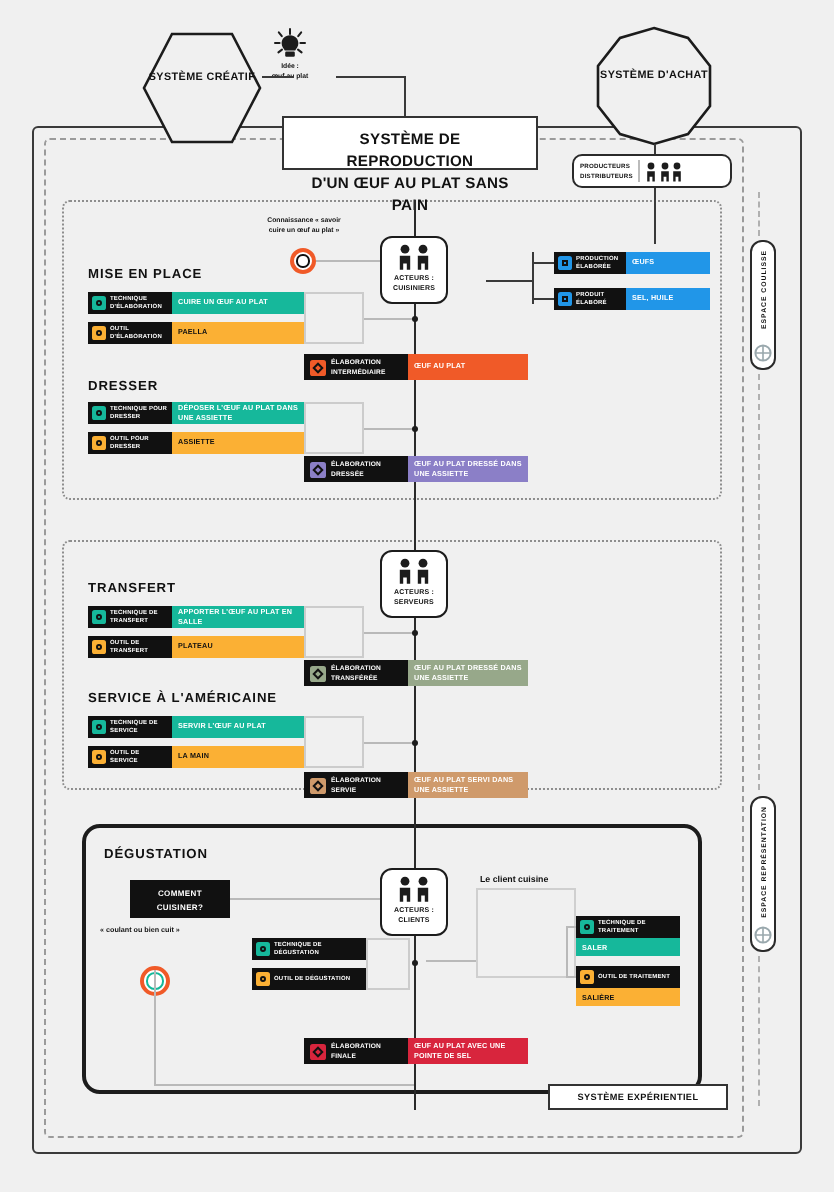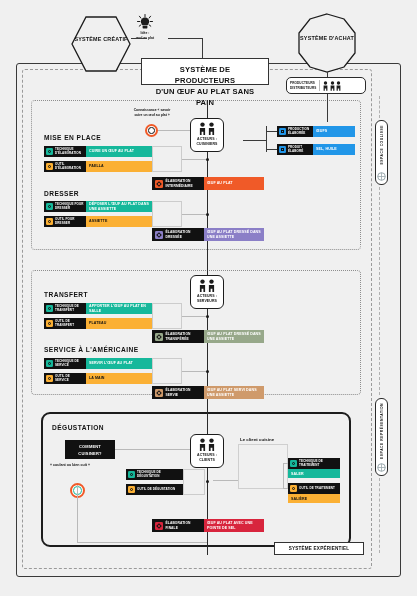--- a/index.html
+++ b/index.html
@@ -224,21 +224,21 @@
   </div>
 
   <div class="ln-h dk" style="left:131px;top:38px;width:16px;"></div>
   <div class="ln-h dk" style="left:168px;top:38px;width:35px;"></div>
   <div class="ln-v dk" style="left:202px;top:38px;height:21px;"></div>
   <svg class="abs" style="left:198px;top:56px;" width="9" height="8">
     <polygon points="4.5,8 0.6,2 8.4,2" fill="#3a3a3a"></polygon>
   </svg>
 
   <div class="abs title-box" style="left:141px;top:58px;width:128px;height:27px;">
-    <div class="t">SYSTÈME DE PRODUCTEURS</div>
+    <div class="t">SYSTÈME DE REPRODUCTION</div>
     <div class="t">D'UN ŒUF AU PLAT SANS PAIN</div>
   </div>
 
   <div class="ln-v dk" style="left:327px;top:72px;height:16px;"></div>
   <svg class="abs" style="left:323px;top:85px;" width="9" height="8">
     <polygon points="4.5,8 0.6,2 8.4,2" fill="#3a3a3a"></polygon>
   </svg>
 
   <div class="abs prod" style="left:286px;top:77px;width:80px;height:17px;">
     <div class="txt">

